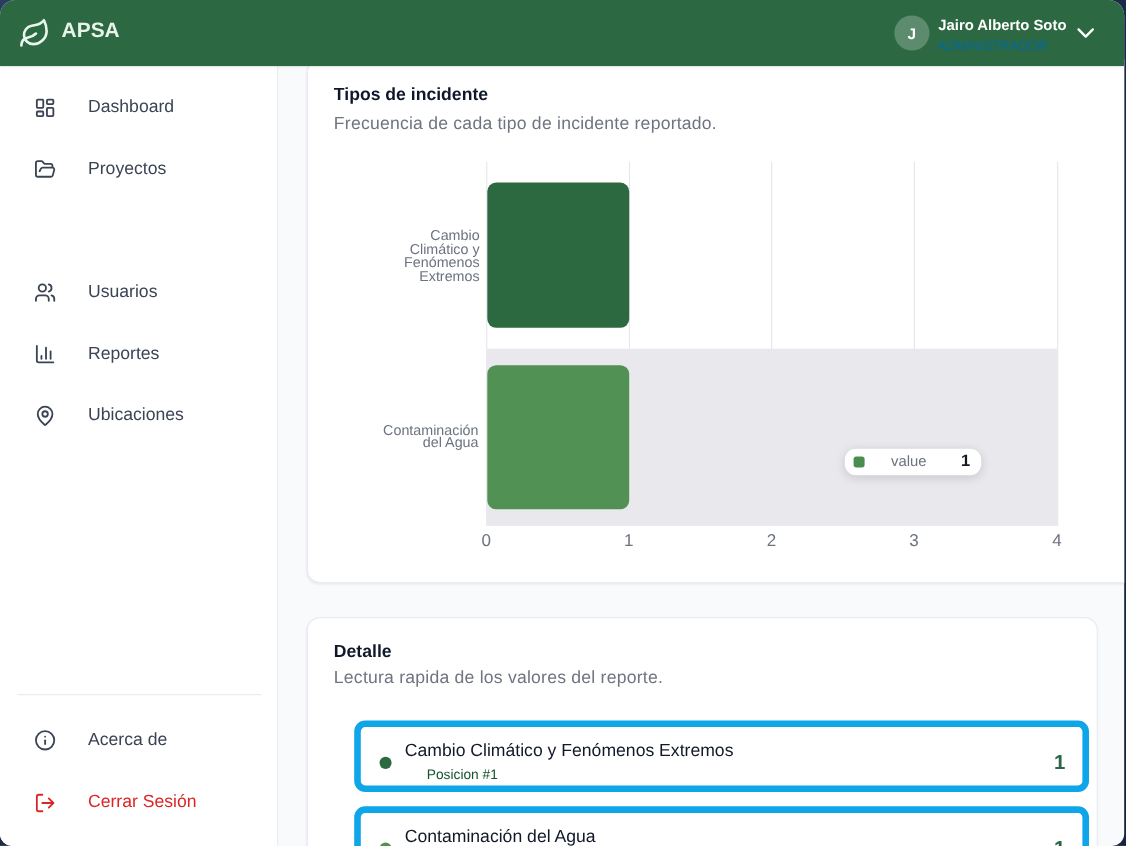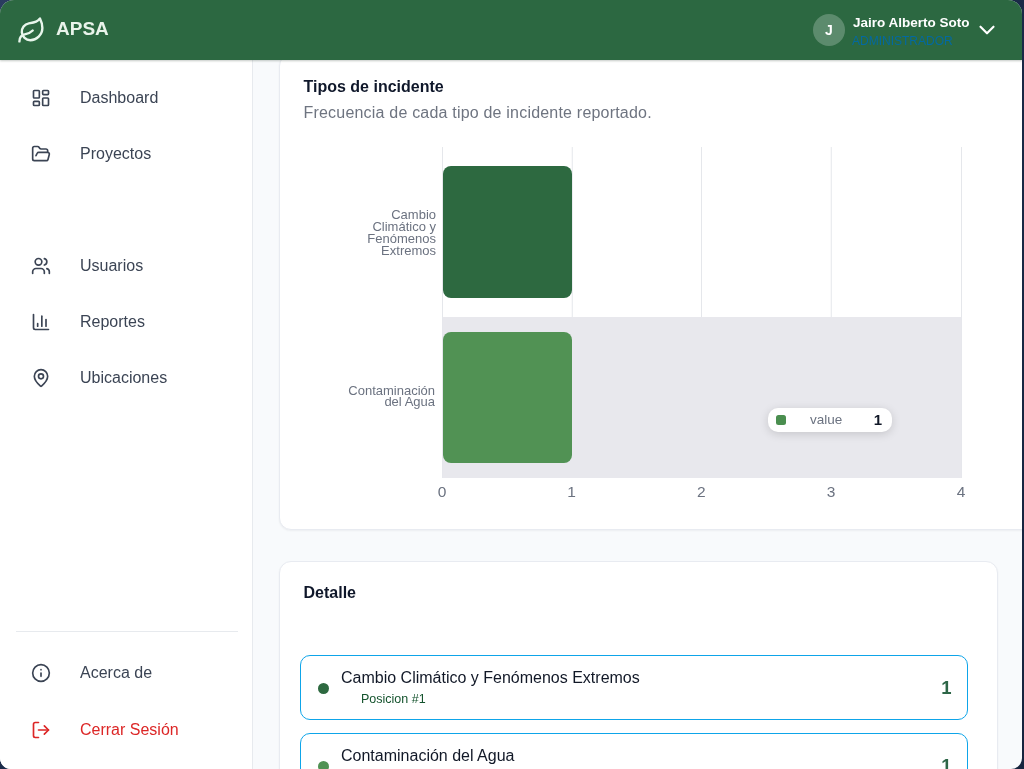--- a/index.html
+++ b/index.html
@@ -30,21 +30,21 @@
   #card2 { left:279px; top:561px; width:719px; height:240px; }
   .ctitle { position:absolute; left:23.5px; font-size:16px; font-weight:700; color:#0f172a; line-height:17px; }
   .csub { position:absolute; left:23.5px; font-size:16px; color:#6e7480; line-height:16px; letter-spacing:.2px; }
   
   .tooltip { position:absolute; left:767.5px; top:407.5px; width:124px; height:24px; background:#fff;
              border-radius:10px; box-shadow:0 2px 10px rgba(0,0,0,.15); display:flex; align-items:center; }
   .tooltip .sw { width:10px; height:10px; border-radius:2.5px; background:#4a8e4f; margin-left:8.5px; }
   .tooltip .tl { font-size:13.5px; color:#6b7280; margin-left:24px; }
   .tooltip .tv { font-size:15px; font-weight:700; color:#111827; margin-left:auto; margin-right:9.5px; }
   
-  .ditem { position:absolute; left:20px; width:668px; height:65px; border:1px solid #0ea5e9; border-radius:10px; background:#fff; }
+  .ditem { position:absolute; left:42px; width:668px; height:65px; border:6px solid #0ea5e9; border-radius:10px; background:#fff; }
   .ditem .dot { position:absolute; left:16.5px; top:27px; width:11px; height:11px; border-radius:50%; }
   .ditem .t1 { position:absolute; left:40px; top:14px; font-size:16px; font-weight:500; color:#111827; line-height:16px; }
   .ditem .t2 { position:absolute; left:40px; top:37px; font-size:12.5px; color:#14532d; line-height:13px;margin-left:20px; }
   .ditem .val { position:absolute; right:15.5px; top:24.5px; font-size:18.5px; font-weight:700; color:#2d6647; line-height:13.5px; }
   svg { display:block; }
 </style>
 </head>
 <body>
 <div class="window">
 
@@ -155,20 +155,21 @@
     </g>
   </svg>
   <div class="tooltip">
       <div class="sw"></div>
       <div class="tl">value</div>
       <div class="tv">1</div>
     </div>
 
   <div class="card" id="card2">
     <div class="ctitle" style="top:21.9px">Detalle</div>
+    <div class="csub" style="top:46.6px">Lectura rapida de los valores del reporte.</div>
     <div class="ditem" style="top:93px">
       <div class="dot" style="background:#2d6940"></div>
       <div class="t1">Cambio Climático y Fenómenos Extremos</div>
       <div class="t2">Posicion #1</div>
       <div class="val">1</div>
     </div>
     <div class="ditem" style="top:171px">
       <div class="dot" style="background:#519254"></div>
       <div class="t1">Contaminación del Agua</div>
 

